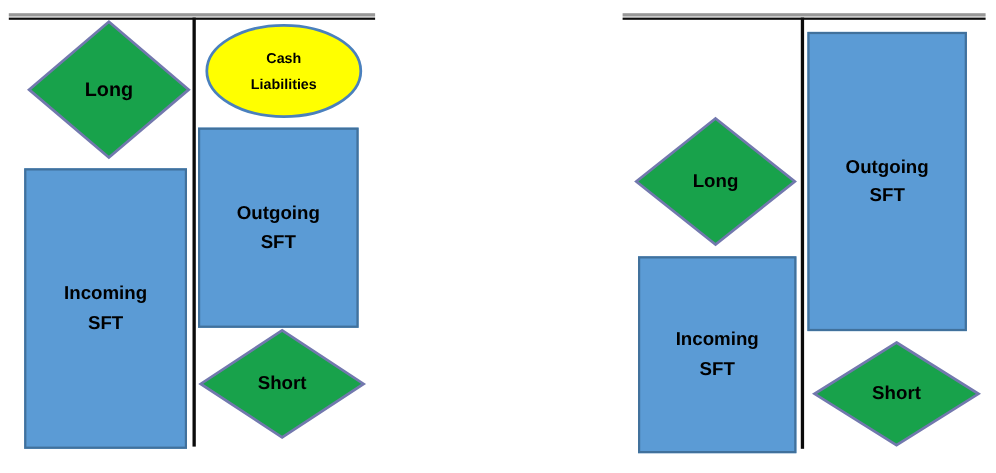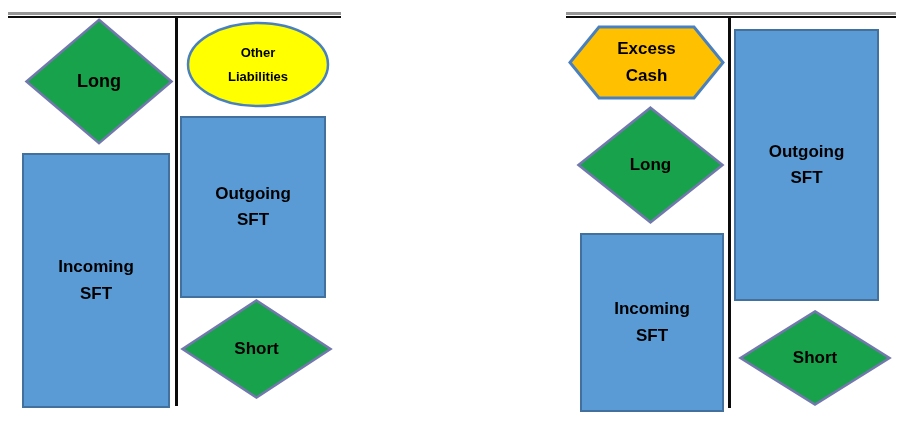--- a/index.html
+++ b/index.html
@@ -48,21 +48,21 @@
       <polygon points="100,2 198,70 100,138 2,70" fill="var(--green)" stroke="var(--diamond-border)" stroke-width="2.5" vector-effect="non-scaling-stroke"></polygon>
     </svg>
     <div class="lbl fs18">Long</div>
   </div>
 
   <div class="shape" style="left:186px;top:21px;width:144px;height:87px;">
     <svg viewBox="0 0 144 87" preserveAspectRatio="none">
       <ellipse cx="72" cy="43.5" rx="70" ry="41.5" fill="var(--yellow)" stroke="var(--oval-border)" stroke-width="2.5" vector-effect="non-scaling-stroke"></ellipse>
     </svg>
     <div class="lbl fs13">
-      <span>Other</span>
+      <span>Cash</span>
       <span>Liabilities</span>
     </div>
   </div>
 
   <div class="shape rect" style="left:22px;top:153px;width:148px;height:255px;">
     <div class="lbl fs17">
       <span>Incoming</span>
       <span>SFT</span>
     </div>
   </div>
@@ -78,29 +78,20 @@
     <svg viewBox="0 0 200 140" preserveAspectRatio="none">
       <polygon points="100,2 198,70 100,138 2,70" fill="var(--green)" stroke="var(--diamond-border)" stroke-width="2.5" vector-effect="non-scaling-stroke"></polygon>
     </svg>
     <div class="lbl fs17">Short</div>
   </div>
 
   <div class="rule-gray" style="left:566px;top:12px;width:330px;height:3px;"></div>
   <div class="rule-black" style="left:566px;top:16px;width:330px;height:2px;"></div>
   <div class="vline" style="left:728px;top:16px;width:3px;height:392px;"></div>
 
-  <div class="shape" style="left:568px;top:25px;width:157px;height:75px;">
-    <svg viewBox="0 0 157 75" preserveAspectRatio="none">
-      <polygon points="2,37.5 31,2 126,2 155,37.5 126,73 31,73" fill="var(--orange)" stroke="var(--oval-border)" stroke-width="3" vector-effect="non-scaling-stroke"></polygon>
-    </svg>
-    <div class="lbl fs17">
-      <span>Excess</span>
-      <span>Cash</span>
-    </div>
-  </div>
 
   <div class="shape" style="left:577px;top:106px;width:147px;height:118px;">
     <svg viewBox="0 0 200 140" preserveAspectRatio="none">
       <polygon points="100,2 198,70 100,138 2,70" fill="var(--green)" stroke="var(--diamond-border)" stroke-width="2.5" vector-effect="non-scaling-stroke"></polygon>
     </svg>
     <div class="lbl fs17">Long</div>
   </div>
 
   <div class="shape rect" style="left:734px;top:29px;width:145px;height:272px;">
     <div class="lbl fs17">

